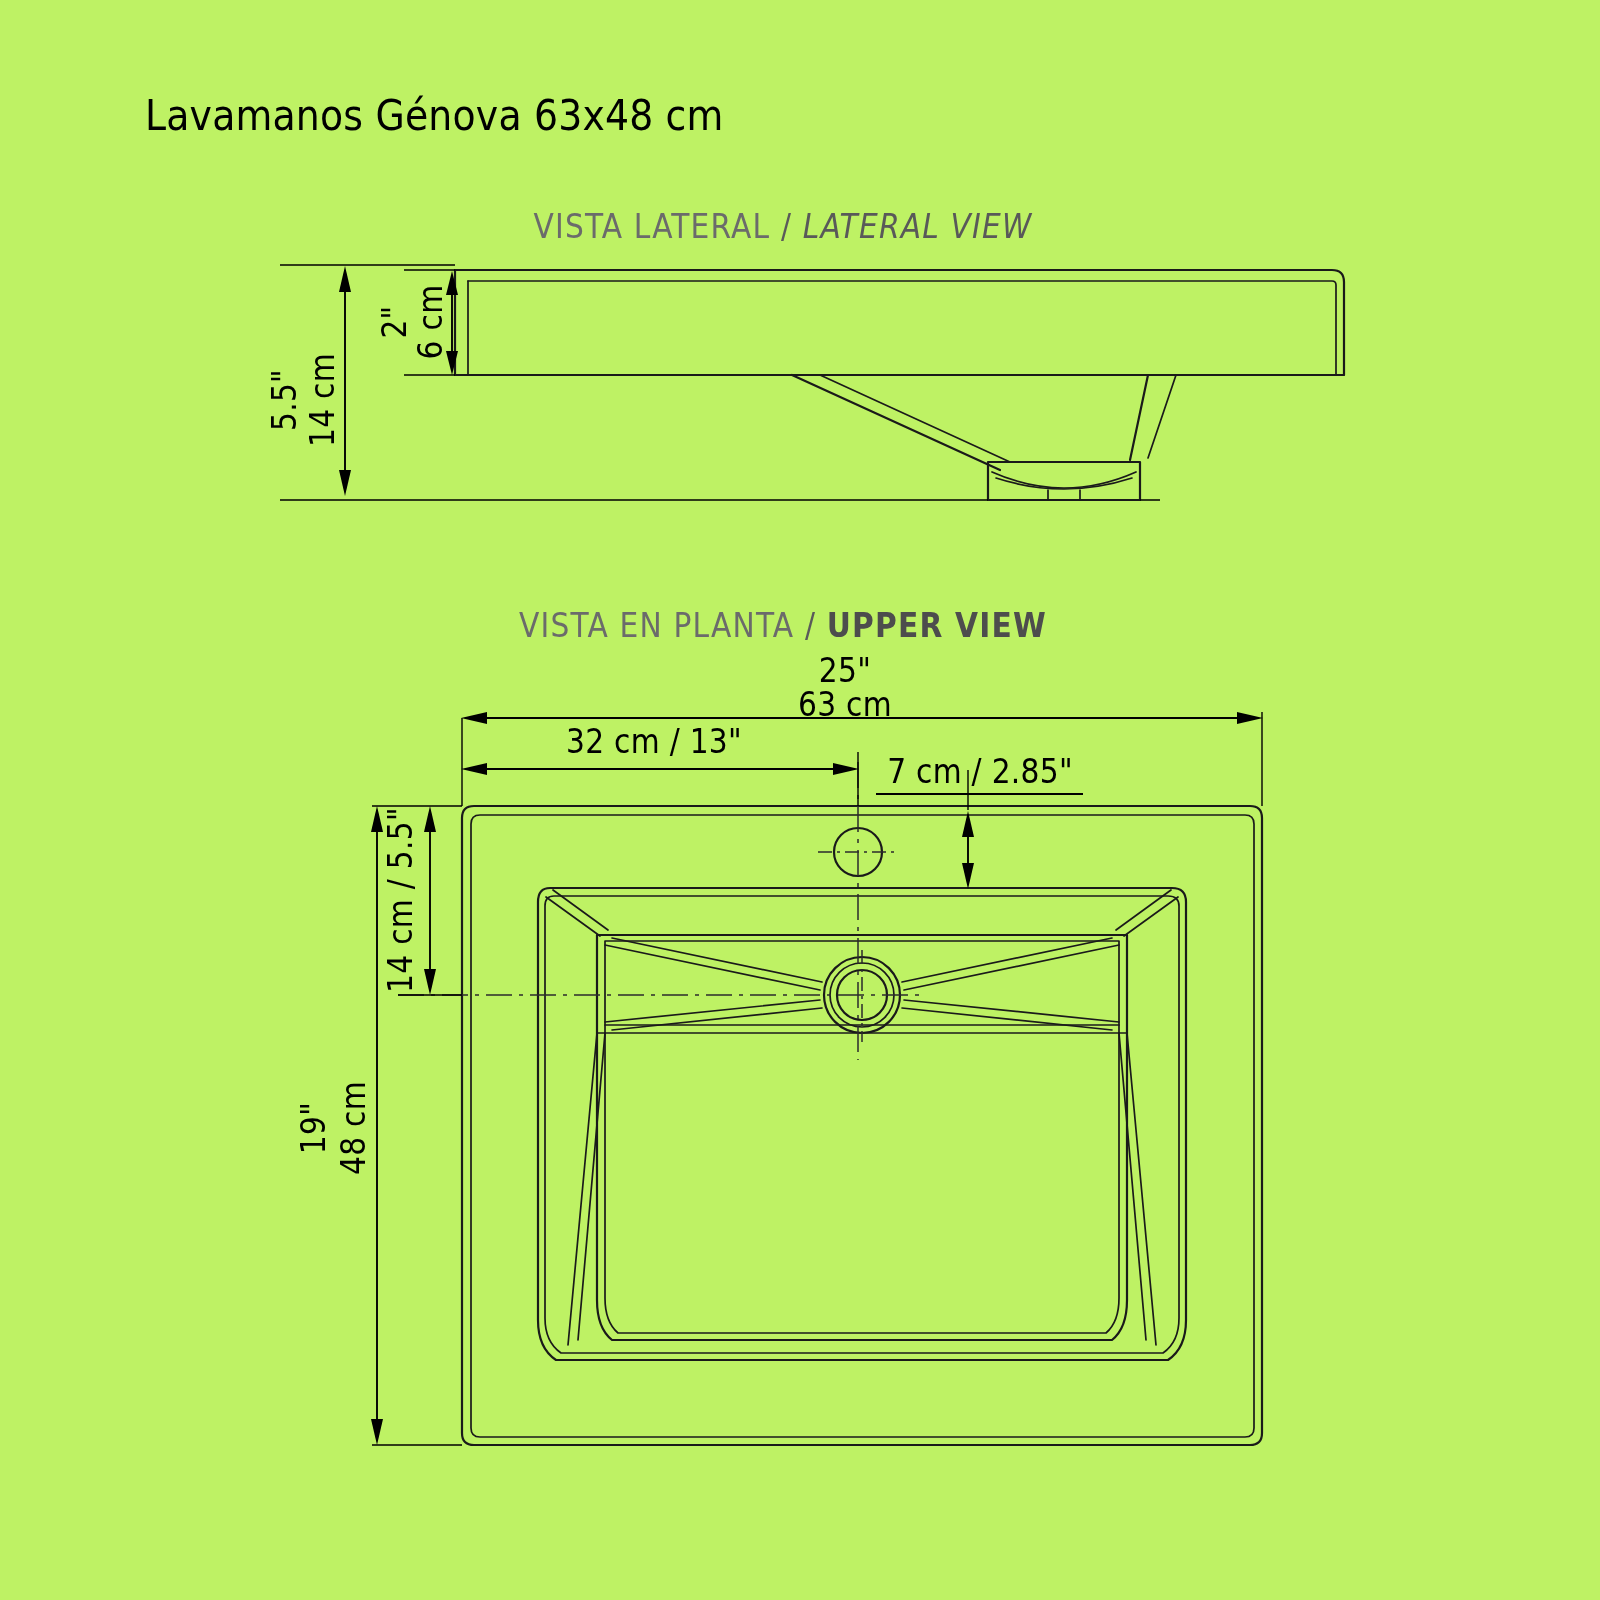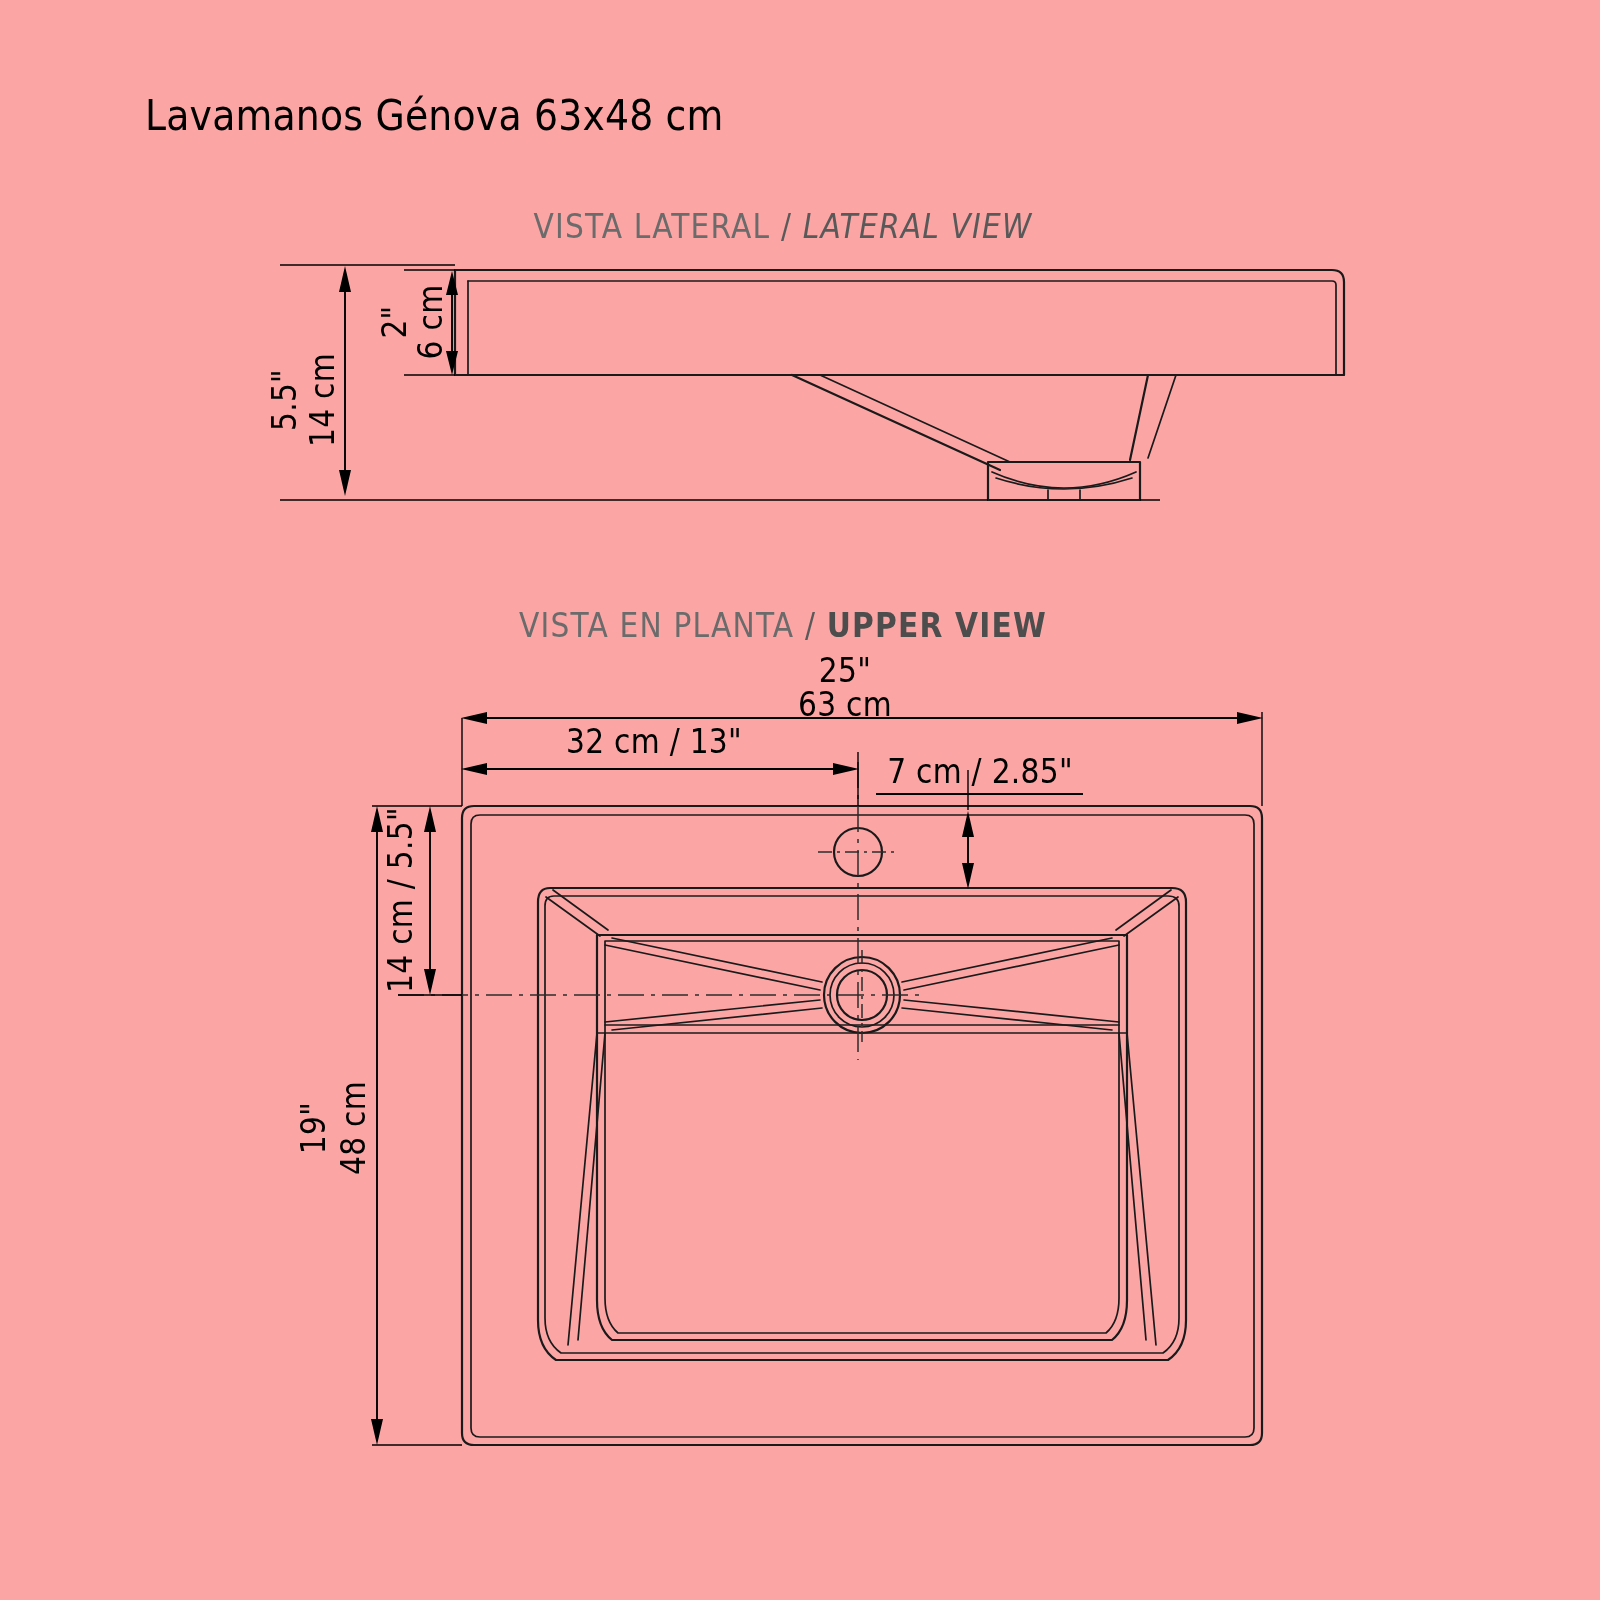--- a/index.html
+++ b/index.html
@@ -12,21 +12,21 @@
     width: 1600px;
     height: 1600px;
     overflow: hidden;
     font-family: "DejaVu Sans Condensed", "Liberation Sans Narrow", "Liberation Sans", sans-serif;
     color: #000000;
   }
   #sheet {
     position: relative;
     width: 1600px;
     height: 1600px;
-    background: #fca5a5;
+    background: #bef264;
   }
   #drawing {
     position: absolute;
     left: 0;
     top: 0;
     width: 1600px;
     height: 1600px;
     display: block;
   }
   

